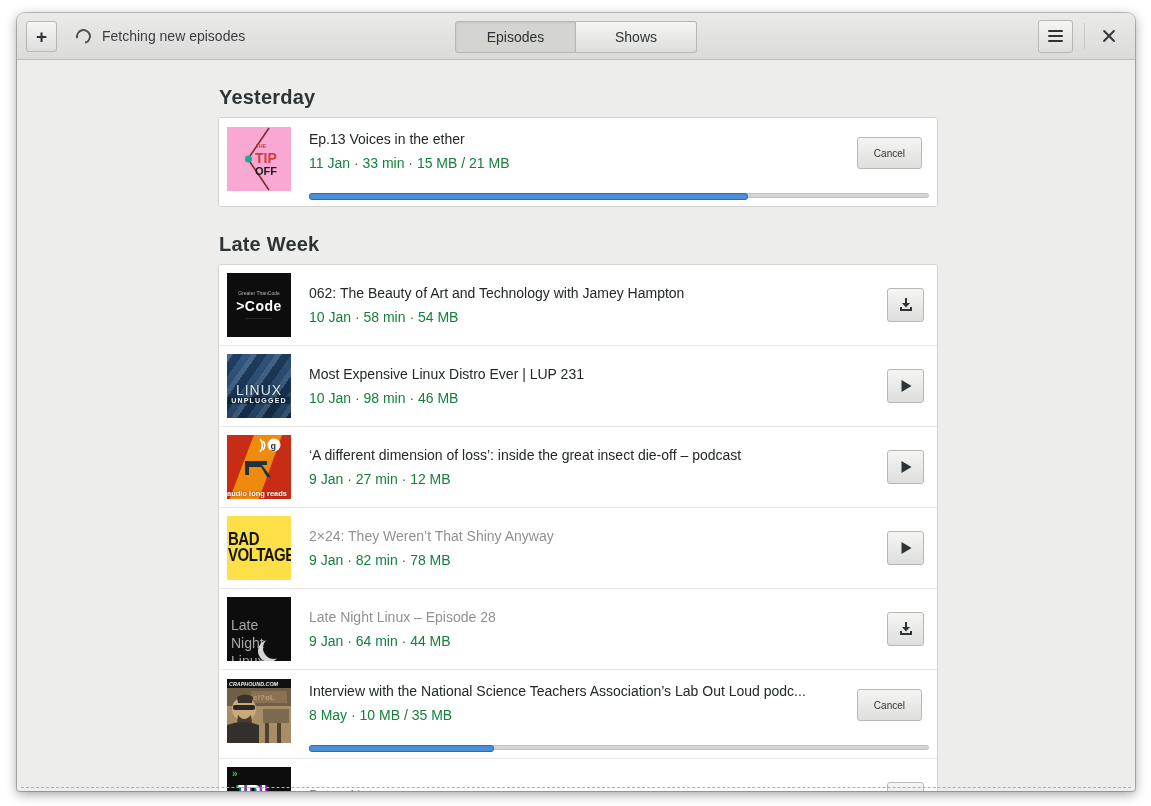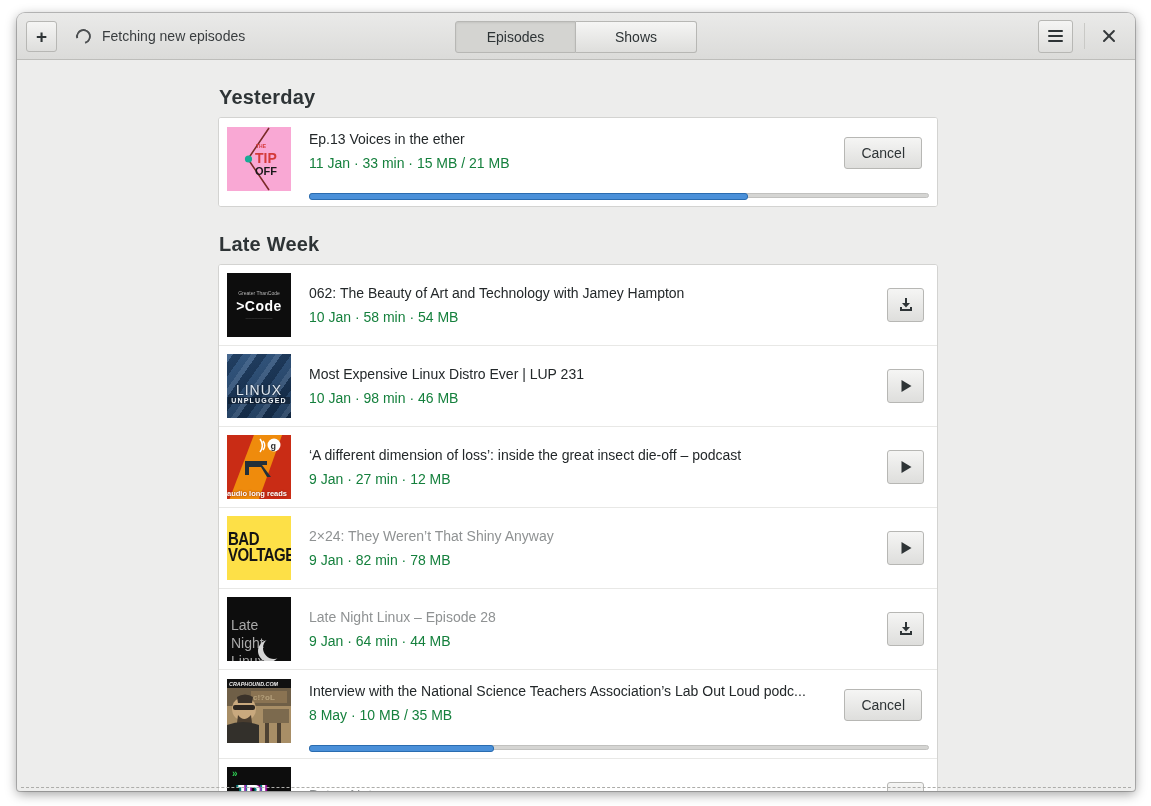--- a/index.html
+++ b/index.html
@@ -86,21 +86,21 @@
   .body{ flex:1; min-width:0; display:flex; flex-direction:column; justify-content:center; }
   .has-progress .body{ justify-content:flex-start; margin-top:4px; }
   .ep-title{
     font-size:14px; color:#23282a; white-space:nowrap; overflow:hidden;
     margin-bottom:8px;
   }
   .row.played .ep-title{ color:#8f9293; }
   .ep-meta{ font-size:14px; color:#15803d; }
   .action{ flex:none; margin-right:5px; align-self:center; }
   .has-progress .action{ align-self:flex-start; margin-top:10px; margin-right:7px; }
-  .cancel-btn{ height:32px; padding:0 16px; font-size:14px; }
+  .cancel-btn{ height:32px; padding:0 16px; font-size:10px; }
   .icon-btn{ width:37px; height:34px; }
   .icon-btn svg{ display:block; }
   .progressbar{
     position:absolute; left:90px; right:8px; bottom:8px; height:5px;
     background:#d5d5d3; border:1px solid #c1c1bf; border-radius:3px;
   }
   .progress-fill{
     height:7px; margin:-1px 0 0 -1px;
     background:#4a90d9; border:1px solid #2a6cb0; border-radius:3px;
   }

